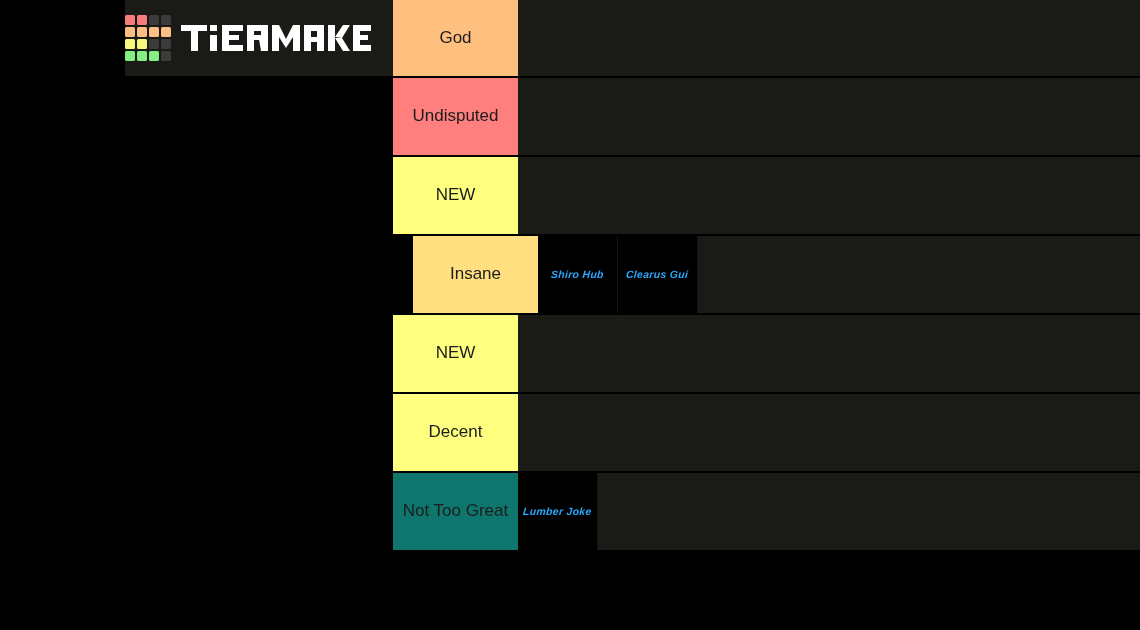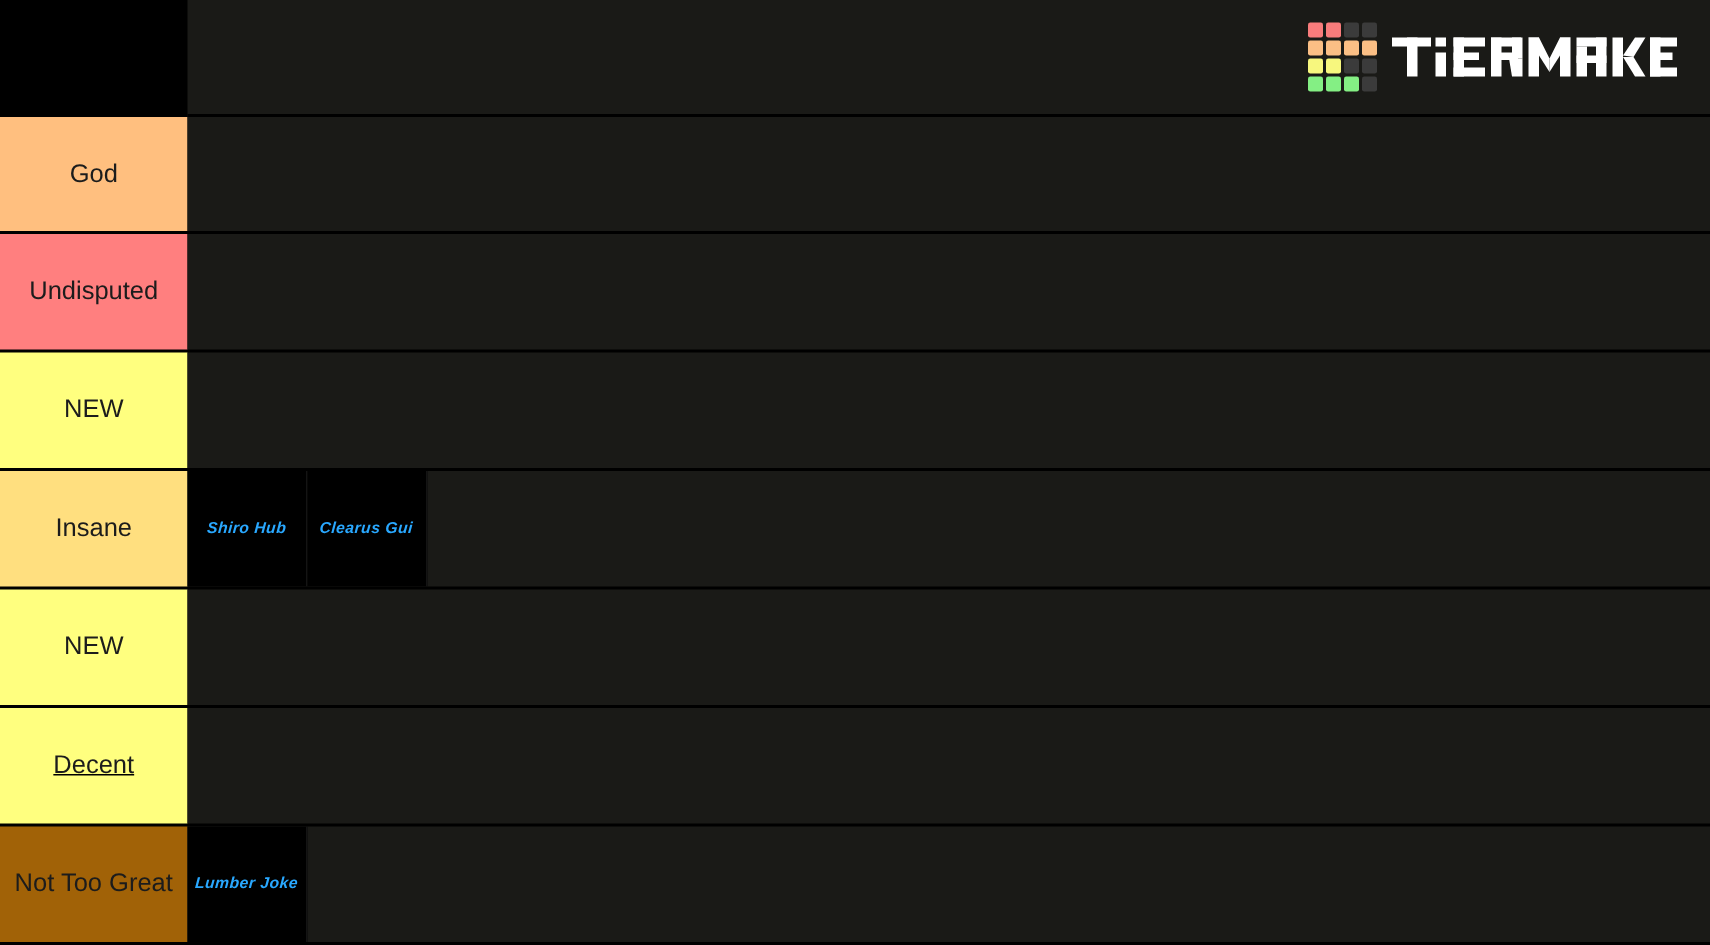--- a/index.html
+++ b/index.html
@@ -12,21 +12,21 @@
     height: 630px;
     overflow: hidden;
     font-family: "Liberation Sans", sans-serif;
   }
 
   #tier-app {
     width: 1140px;
     height: 630px;
     background: #000000;
     display: flex;
-    flex-direction: column;
+    flex-direction: row;
   }
 
   
   .header-row {
     position: relative;
     height: 78px;
     display: flex;
     align-items: stretch;
     background: #000000;
     flex: none;
@@ -224,47 +224,47 @@
           <span class="tier-label-text">Undisputed</span>
         </div>
         <div class="tier-items"></div>
       </div>
       <div class="tier-row" style="height: 79px;">
         <div class="tier-label" style="background: rgb(255, 255, 127);">
           <span class="tier-label-text">NEW</span>
         </div>
         <div class="tier-items"></div>
       </div>
-      <div class="tier-row" style="height: 79px;">
+      <div class="tier-row" style="height: 79px; margin-left: 20px;">
         <div class="tier-label" style="background: rgb(255, 223, 127);">
           <span class="tier-label-text">Insane</span>
         </div>
         <div class="tier-items">
           <div class="tier-item">
             <span class="tier-item-label">Shiro Hub</span>
           </div>
           <div class="tier-item">
             <span class="tier-item-label">Clearus Gui</span>
           </div>
         </div>
       </div>
       <div class="tier-row" style="height: 79px;">
         <div class="tier-label" style="background: rgb(255, 255, 127);">
           <span class="tier-label-text">NEW</span>
         </div>
         <div class="tier-items"></div>
       </div>
-      <div class="tier-row" style="height: 79px; text-decoration: underline;">
+      <div class="tier-row" style="height: 79px;">
         <div class="tier-label" style="background: rgb(255, 255, 127);">
           <span class="tier-label-text">Decent</span>
         </div>
         <div class="tier-items"></div>
       </div>
       <div class="tier-row" style="height: 79px;">
-        <div class="tier-label" style="background: #a16207;">
+        <div class="tier-label" style="background: #0f766e;">
           <span class="tier-label-text">Not Too Great</span>
         </div>
         <div class="tier-items">
           <div class="tier-item">
             <span class="tier-item-label">Lumber Joke</span>
           </div>
         </div>
       </div>
     </div>
 

